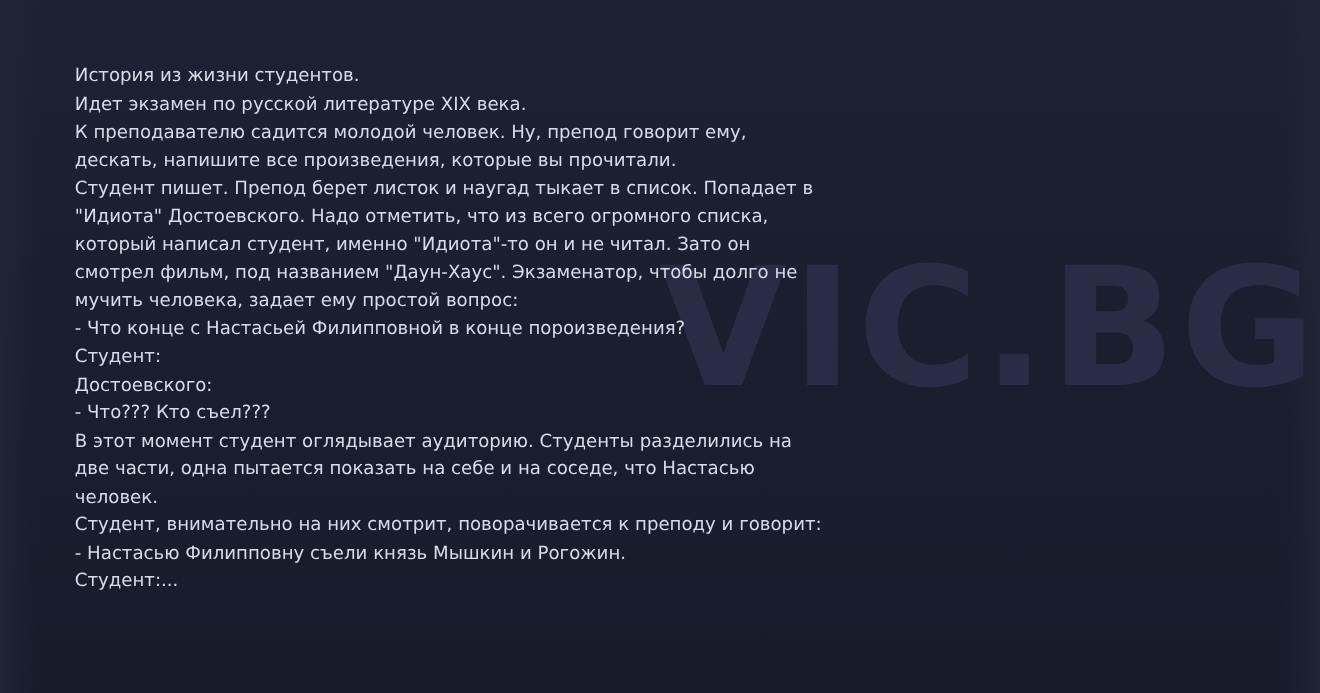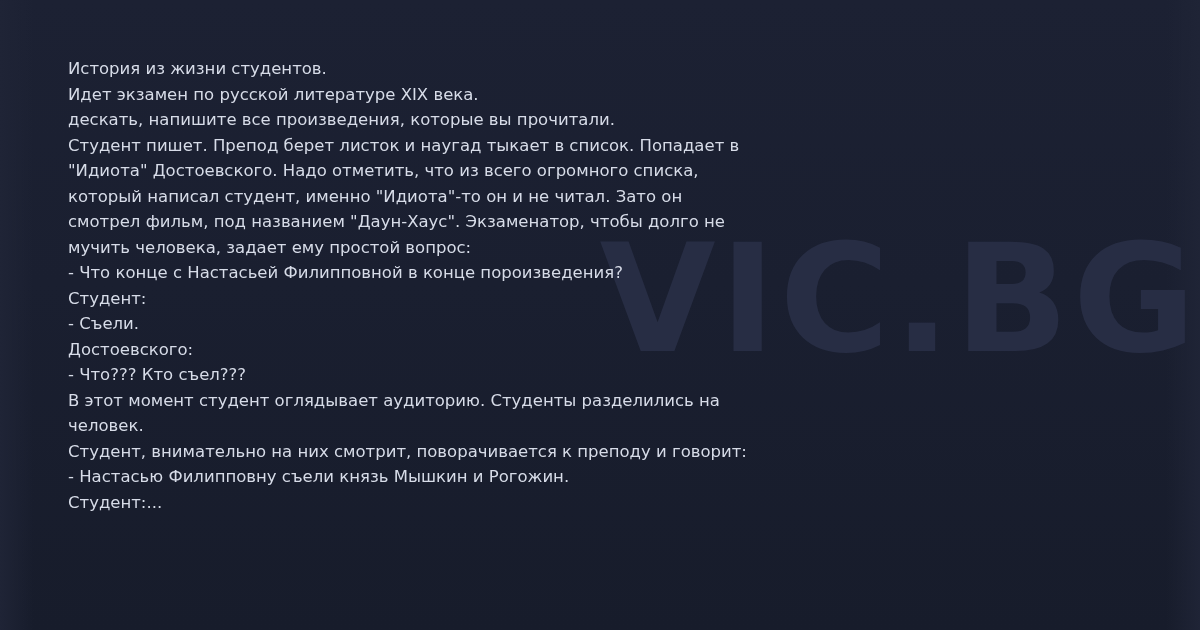--- a/index.html
+++ b/index.html
@@ -78,30 +78,31 @@
 
 <div class="page">
   <div class="edge-left"></div>
   <div class="edge-right"></div>
 
   <div class="watermark">VIC.BG</div>
 
   <div class="content">
     <div class="line">История из жизни студентов.</div>
     <div class="line">Идет экзамен по русской литературе XIX века.</div>
+    <div class="line">К преподавателю садится молодой человек. Ну, препод говорит ему,</div>
     <div class="line">дескать, напишите все произведения, которые вы прочитали.</div>
     <div class="line">Студент пишет. Препод берет листок и наугад тыкает в список. Попадает в</div>
     <div class="line">"Идиота" Достоевского. Надо отметить, что из всего огромного списка,</div>
     <div class="line">который написал студент, именно "Идиота"-то он и не читал. Зато он</div>
     <div class="line">смотрел фильм, под названием "Даун-Хаус". Экзаменатор, чтобы долго не</div>
     <div class="line">мучить человека, задает ему простой вопрос:</div>
     <div class="line">- Что конце с Настасьей Филипповной в конце пороизведения?</div>
     <div class="line">Студент:</div>
-    <div class="line">- Съели.</div>
     <div class="line">Достоевского:</div>
     <div class="line">- Что??? Кто съел???</div>
     <div class="line">В этот момент студент оглядывает аудиторию. Студенты разделились на</div>
+    <div class="line">две части, одна пытается показать на себе и на соседе, что Настасью</div>
     <div class="line">человек.</div>
     <div class="line">Студент, внимательно на них смотрит, поворачивается к преподу и говорит:</div>
     <div class="line">- Настасью Филипповну съели князь Мышкин и Рогожин.</div>
     <div class="line">Студент:...</div>
   </div>
 </div>
 
 </body></html>

